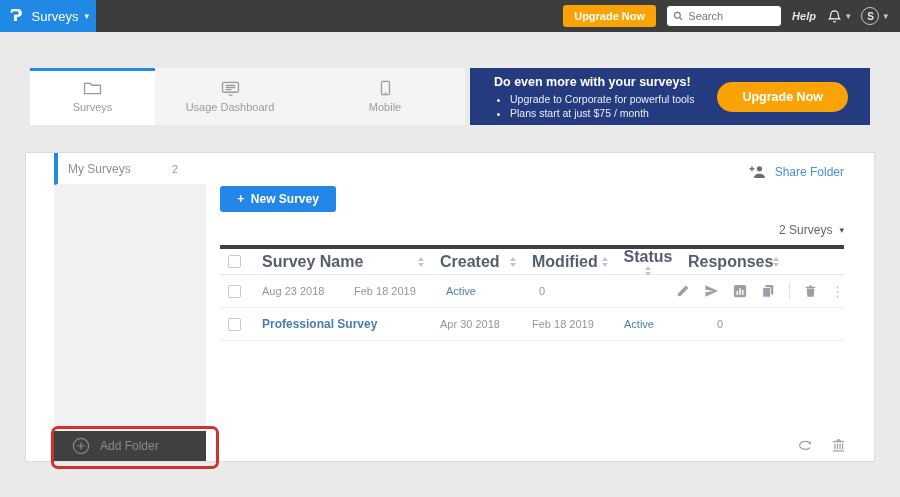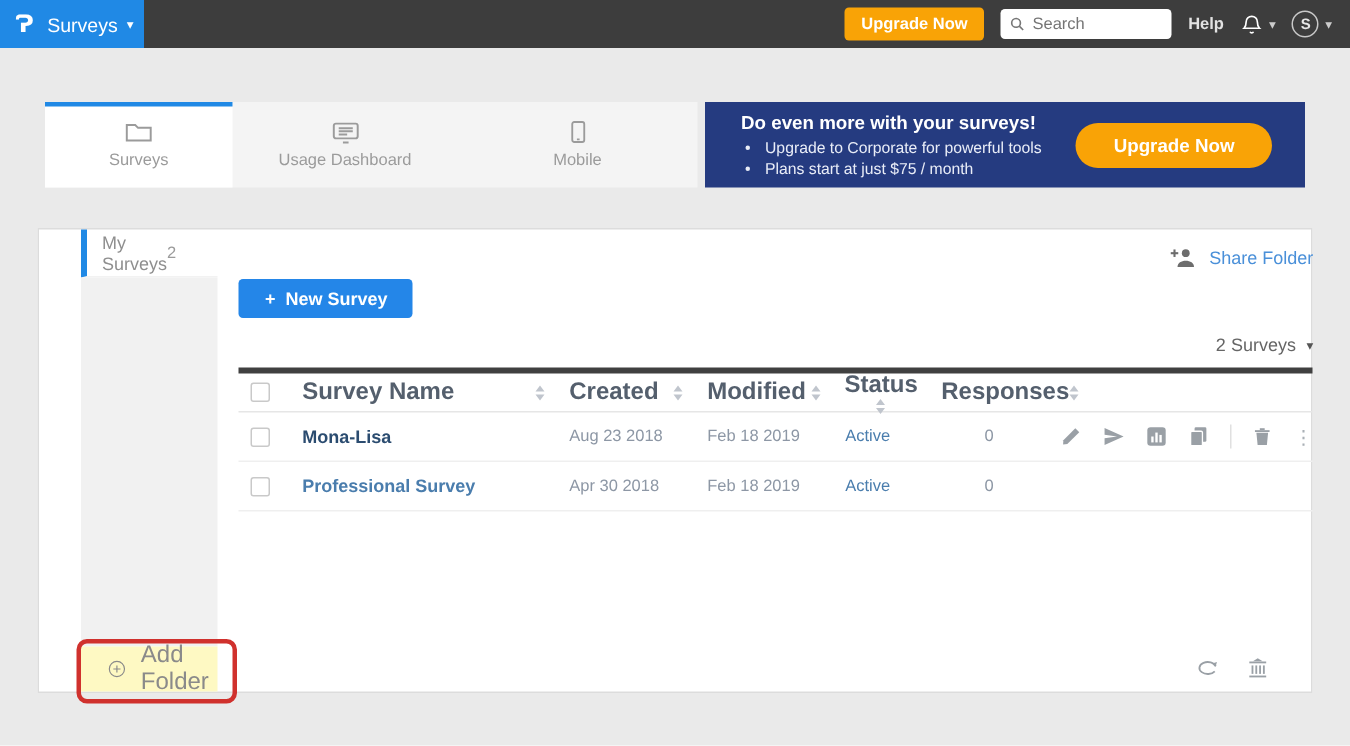--- a/index.html
+++ b/index.html
@@ -27,21 +27,21 @@
     font-family:inherit;
   }
   .search-box {
     width:114px; height:20px; background:#fff; border-radius:3px;
     display:flex; align-items:center; padding:0 6px; gap:5px;
   }
   .search-box input {
     border:none; outline:none; width:100%; font-size:11px; color:#444;
     font-family:inherit; background:transparent;
   }
-  .help-label { color:#e3e3e3; font-size:11px; font-weight:bold; cursor:pointer; }
+  .help-label { color:#e3e3e3; font-size:11px; font-weight:bold; cursor:pointer;font-style:italic; }
   .bell-wrap, .avatar-wrap { display:flex; align-items:center; gap:4px; cursor:pointer; color:#ccc; }
   .avatar-circle {
     width:18px; height:18px; border:1.5px solid #c9c9c9; border-radius:50%;
     display:flex; align-items:center; justify-content:center;
     color:#e6e6e6; font-size:10px; font-weight:bold;
   }
 
   
   .top-row { margin:36px 30px 0 30px; display:flex; height:57px; }
   .tabstrip { display:flex; width:435px; background:#f4f4f4; }
@@ -79,23 +79,23 @@
   .folder-item {
     height:32px; display:flex; align-items:center;
     border-left:4px solid #2089e5; padding:0 28px 0 10px;
     font-size:12px; color:#8f8f8f; cursor:pointer;
     border-bottom:1px solid #f2f2f2;
   }
   .folder-count { margin-left:auto; font-size:11px; color:#9b9b9b; }
   .sidebar-body { flex:1; background:#f1f1f1; }
   .add-folder-wrap { height:30px; position:relative; }
   .add-folder {
-    position:absolute; inset:0; background:#fef9c3;
+    position:absolute; inset:0; background:#404040;
     display:flex; align-items:center; gap:10px; padding-left:18px;
-    font-size:16px; color:#8a8a8a; cursor:pointer;
+    font-size:12px; color:#8a8a8a; cursor:pointer;
   }
   .add-folder svg { stroke:#8a8a8a; }
   .annotation-box {
     position:absolute; left:-3px; right:-13px; top:-5px; bottom:-8px;
     border:3px solid #d0312d; border-radius:7px; pointer-events:none; z-index:5;
   }
 
   .main-area { flex:1; padding:0 30px 0 14px; display:flex; flex-direction:column; }
   .share-row {
     display:flex; justify-content:flex-end; align-items:center; gap:8px;
@@ -304,21 +304,20 @@
               <i class="dn"></i>
             </span>
         </div>
         <div class="col-actions"></div>
       </div>
 
       <div class="trow">
         <div class="col-check">
           <span class="cb"></span>
         </div>
-        <div class="col-name"><span class="name-bold">Mona-Lisa</span></div>
         <div class="col-created cell-date">Aug 23 2018</div>
         <div class="col-modified cell-date">Feb 18 2019</div>
         <div class="col-status cell-status">Active</div>
         <div class="col-resp cell-resp">0</div>
         <div class="actions">
           <span class="icon-btn">
             <svg width="14" height="14" viewBox="0 0 16 16" fill="currentColor">
               <path d="M11.3 1.7l3 3L5.2 13.8 2 14l.2-3.2z"></path>
             </svg>
           </span>

